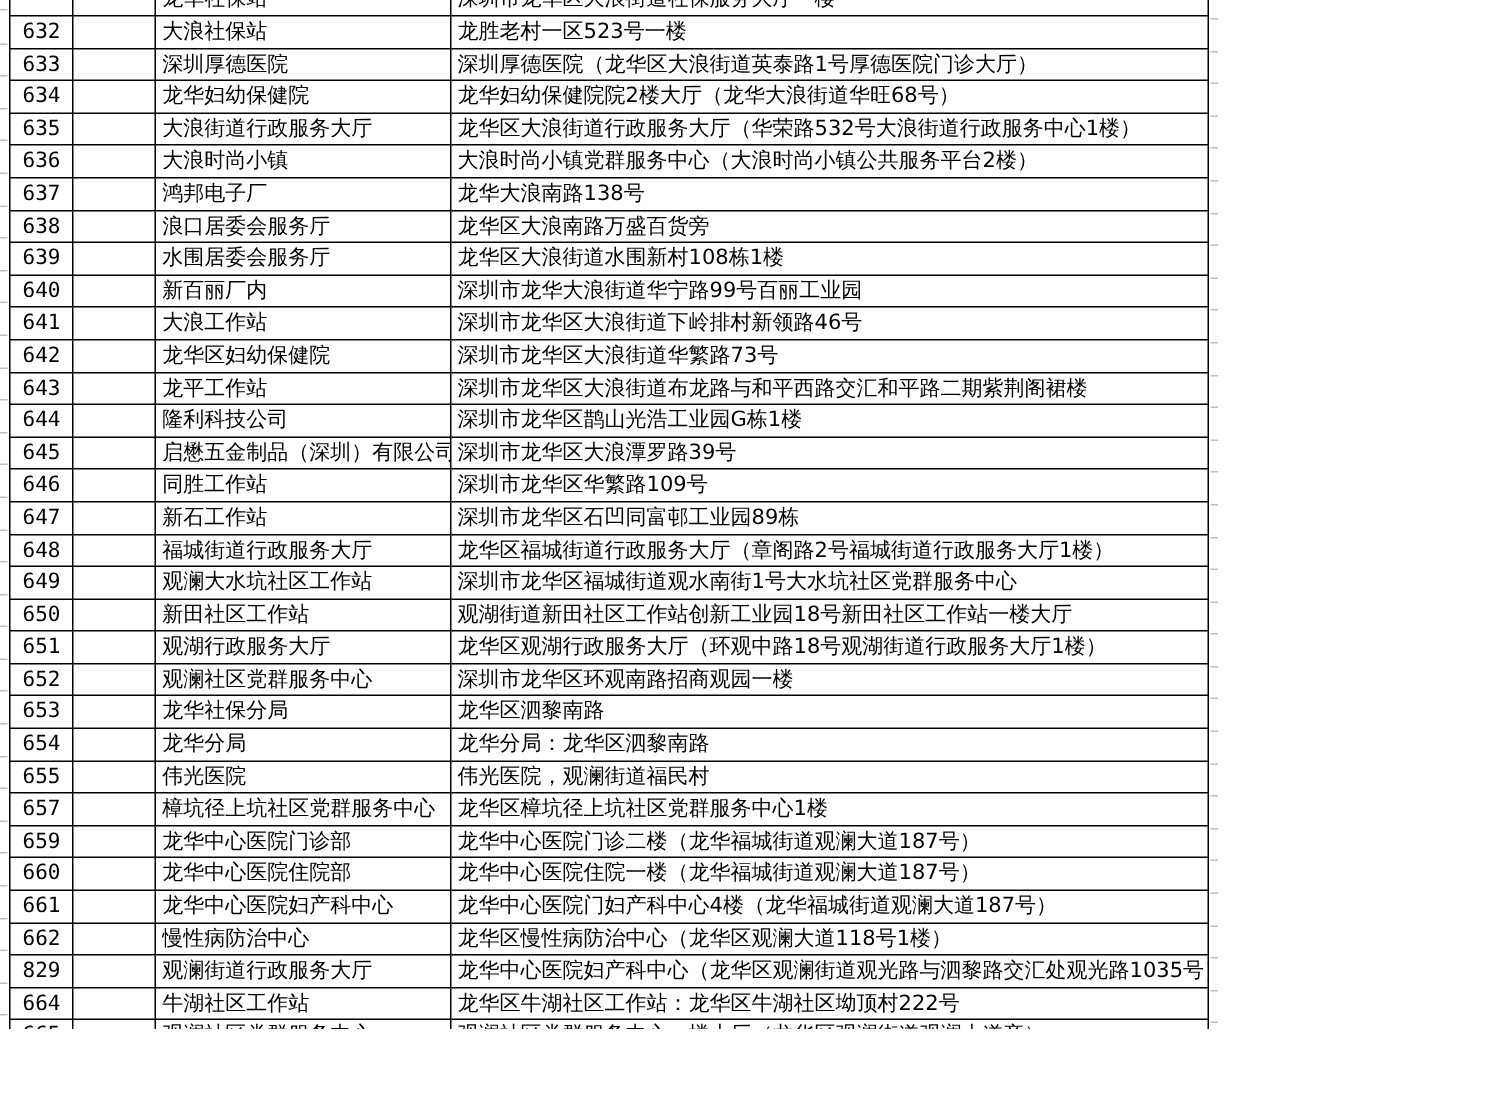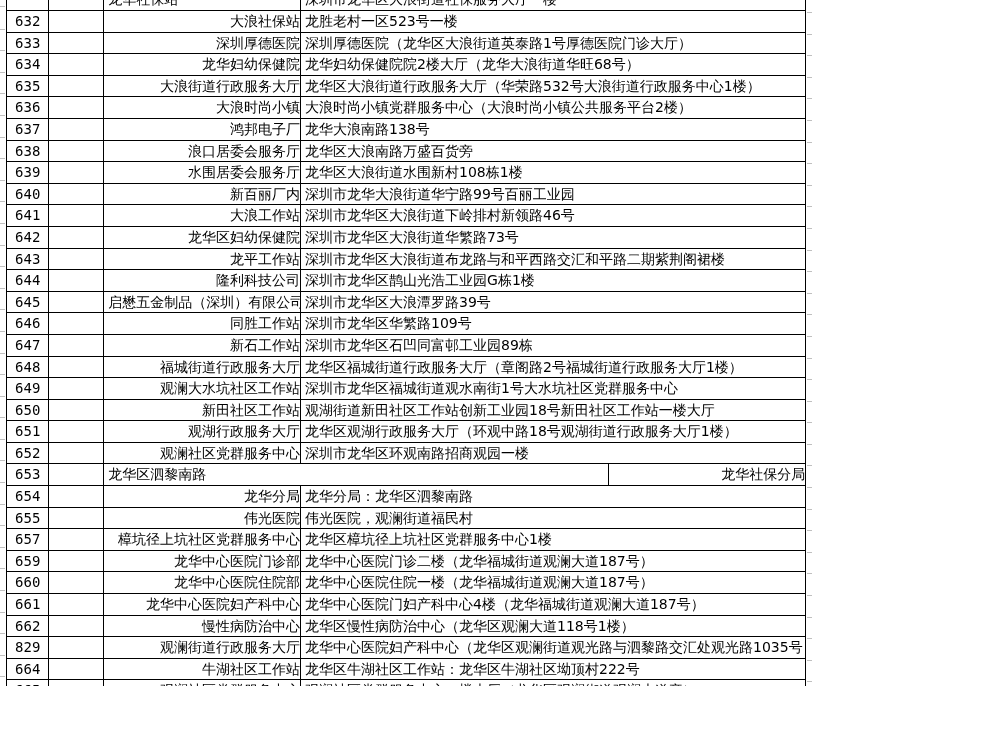--- a/index.html
+++ b/index.html
@@ -12,21 +12,21 @@
   .row{display:flex;width:812px;height:21.606px;box-sizing:border-box;}
   .cell{
     box-sizing:border-box;height:100%;
     border-right:1px solid #000;border-bottom:1px solid #000;
     overflow:hidden;white-space:nowrap;
     font-size:14px;line-height:21px;
   }
   .num{width:52px;border-left:1px solid #000;text-align:center;
        font-family:"DejaVu Sans Mono","DejaVu Sans",monospace;font-size:14px;}
   .blank{width:68px;}
-  .name{width:242px;padding-left:4px;text-align:right;}
+  .name{width:242px;padding-left:4px;}
   .addr{width:623px;padding-left:4px;}
   .stub{box-sizing:border-box;height:100%;position:relative;overflow:visible;}
   .stub.left{width:8px;}
   .stub.right{width:7px;}
   .stub.left::after{
     content:"";position:absolute;left:0;right:1px;bottom:3px;
     border-bottom:1px solid #c0c0c0;
   }
   .stub.right::after{
     content:"";position:absolute;left:1px;right:0;bottom:-2px;
@@ -221,22 +221,22 @@
     <div class="cell num">652</div>
     <div class="cell blank"></div>
     <div class="cell name">观澜社区党群服务中心</div>
     <div class="cell addr">深圳市龙华区环观南路招商观园一楼</div>
     <div class="stub right"></div>
   </div>
       <div class="row">
     <div class="stub left"></div>
     <div class="cell num">653</div>
     <div class="cell blank"></div>
+    <div class="cell name">龙华社保分局</div>
     <div class="cell addr">龙华区泗黎南路</div>
-    <div class="cell name">龙华社保分局</div>
     <div class="stub right"></div>
   </div>
       <div class="row">
     <div class="stub left"></div>
     <div class="cell num">654</div>
     <div class="cell blank"></div>
     <div class="cell name">龙华分局</div>
     <div class="cell addr">龙华分局：龙华区泗黎南路</div>
     <div class="stub right"></div>
   </div>

